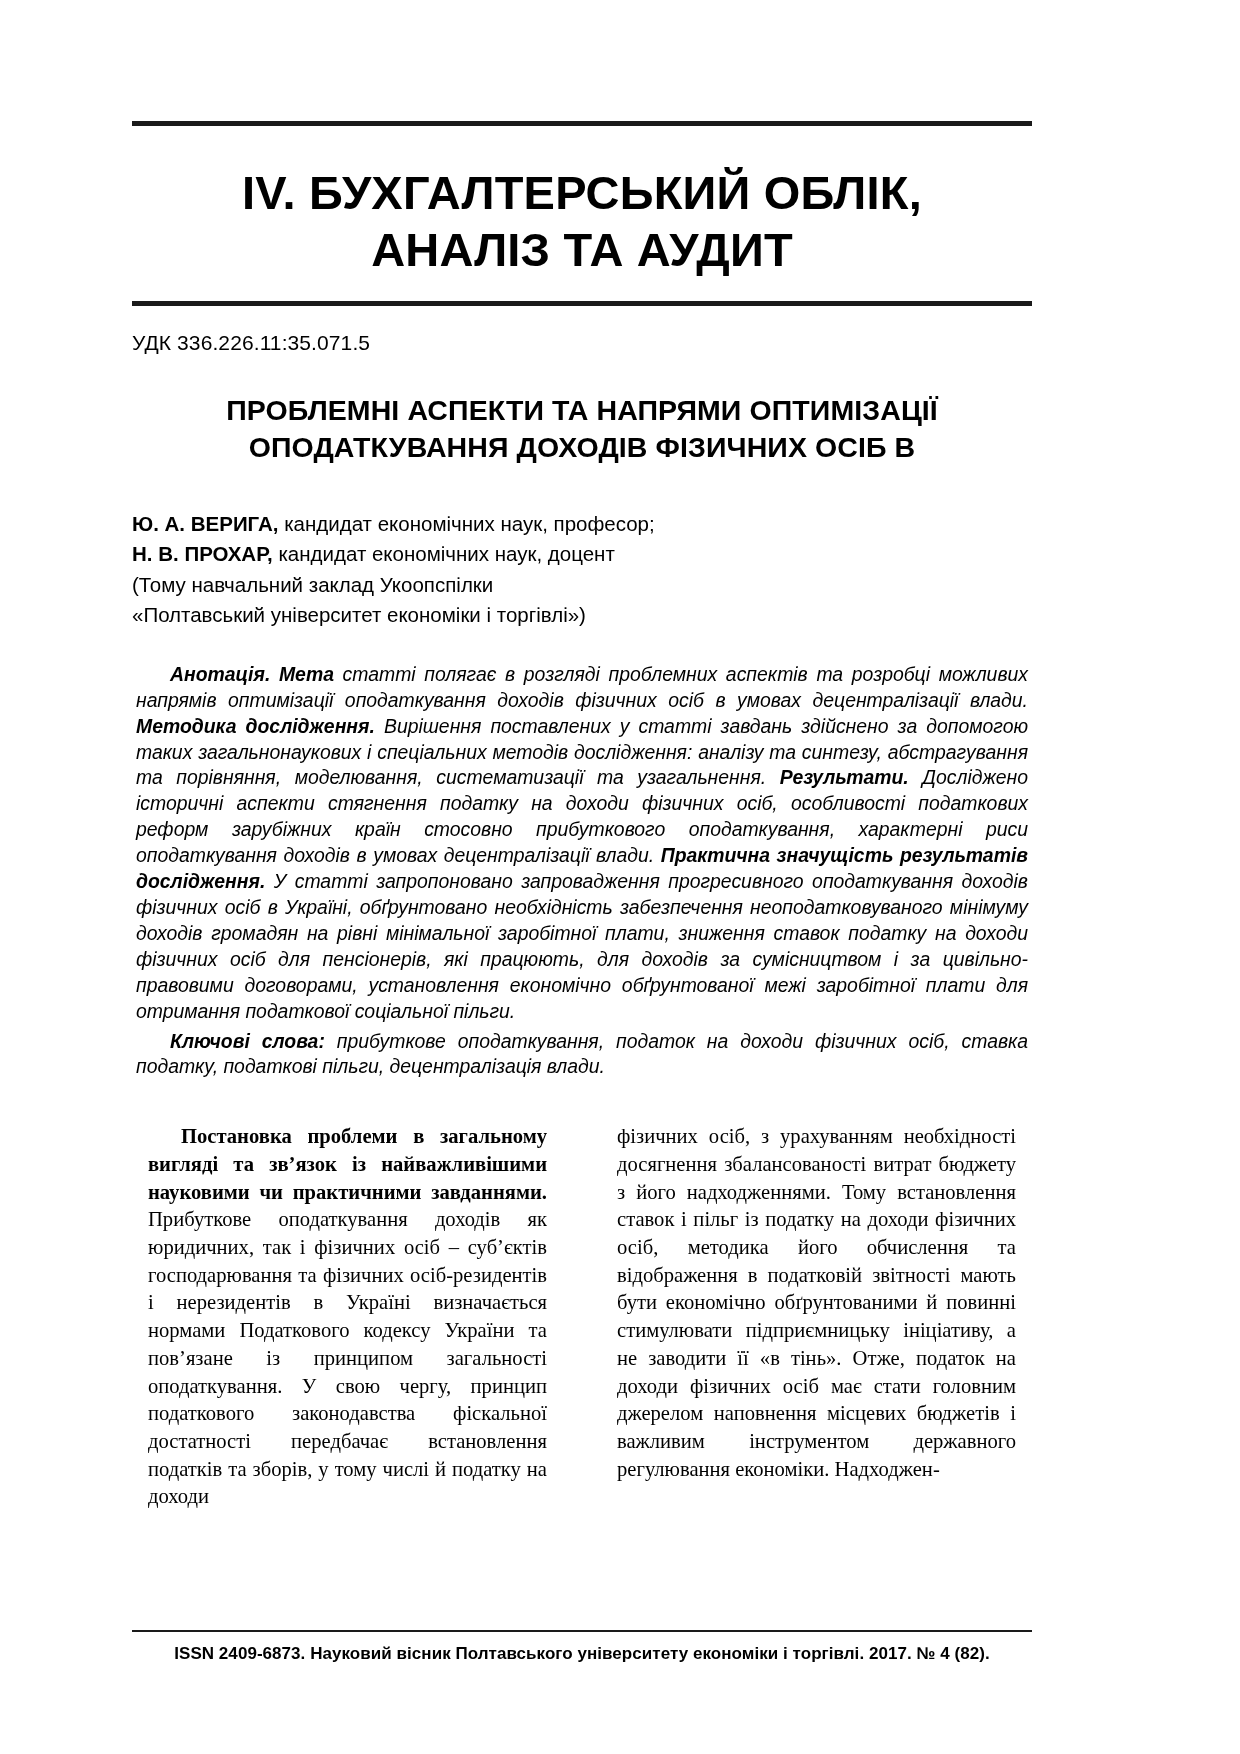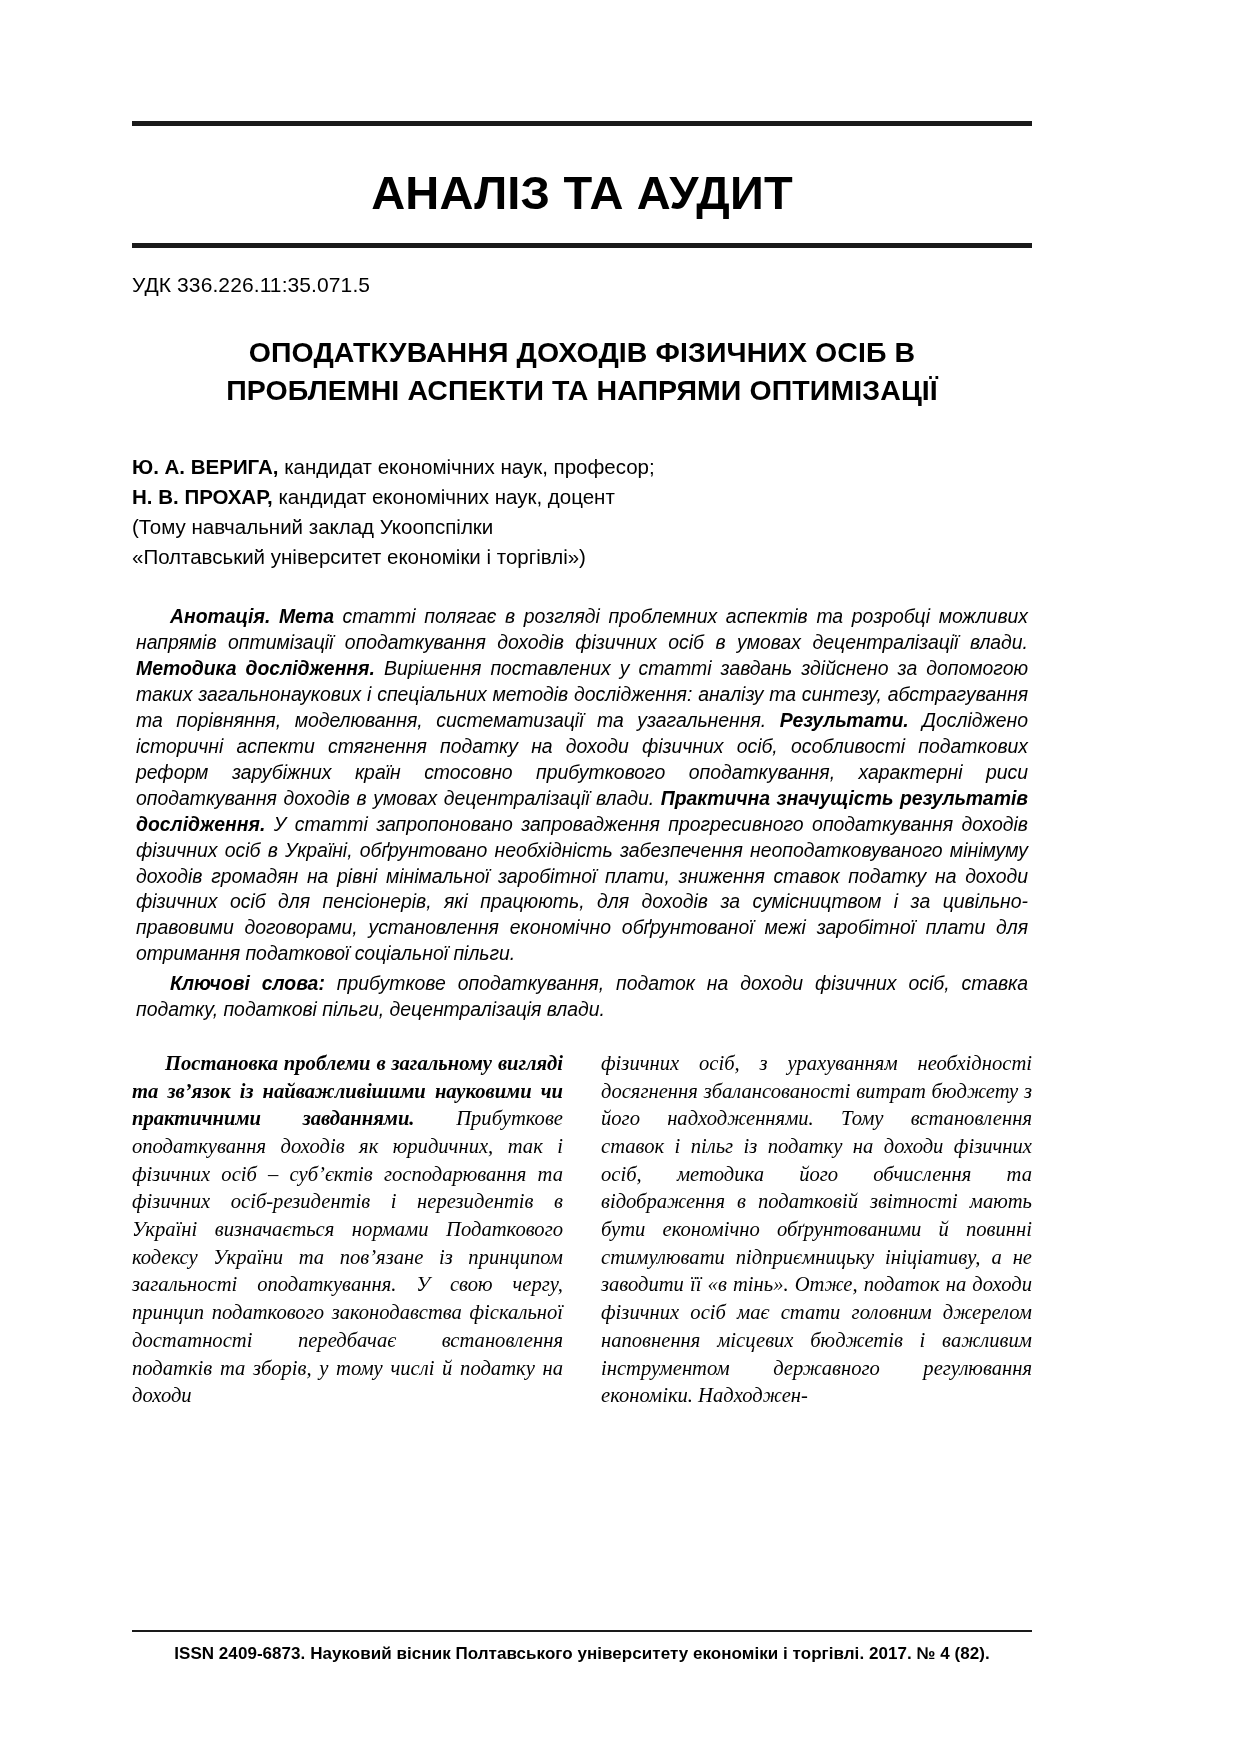--- a/index.html
+++ b/index.html
@@ -121,23 +121,22 @@
     font-family: "Liberation Serif", serif;
     font-size: 20.6px;
     line-height: 1.345;
     text-align: justify;
     text-justify: inter-word;
   }
   .col {
     width: 431px;
   }
   .col p {
-    margin: 0;
+    margin: 16px;
     text-indent: 33px;
-    font-style: italic;
   }
   .col b {
     font-weight: bold;
   }
 
   
   .footer-wrap {
     position: absolute;
     left: 132px;
     top: 1630px;
@@ -154,30 +153,31 @@
 </head>
 <body>
 
 <div class="page">
 
   <div class="content">
 
     <div class="rule-top"></div>
 
     <div class="section-heading">
+      <span class="ln">IV. БУХГАЛТЕРСЬКИЙ ОБЛІК,</span>
       <span class="ln">АНАЛІЗ ТА АУДИТ</span>
     </div>
 
     <div class="rule-mid"></div>
 
     <div class="udc">УДК 336.226.11:35.071.5</div>
 
     <div class="article-title">
+      <span class="ln">ПРОБЛЕМНІ АСПЕКТИ ТА НАПРЯМИ ОПТИМІЗАЦІЇ</span>
       <span class="ln">ОПОДАТКУВАННЯ ДОХОДІВ ФІЗИЧНИХ ОСІБ В</span>
-      <span class="ln">ПРОБЛЕМНІ АСПЕКТИ ТА НАПРЯМИ ОПТИМІЗАЦІЇ</span>
     </div>
 
     <div class="authors">
       <span class="ln"><b>Ю. А. ВЕРИГА,</b><span> кандидат економічних наук, професор;</span></span>
       <span class="ln"><b>Н. В. ПРОХАР,</b><span> кандидат економічних наук, доцент</span></span>
       <span class="ln">(Тому навчальний заклад Укоопспілки</span>
       <span class="ln">«Полтавський університет економіки і торгівлі»)</span>
     </div>
 
     <div class="abstract">

